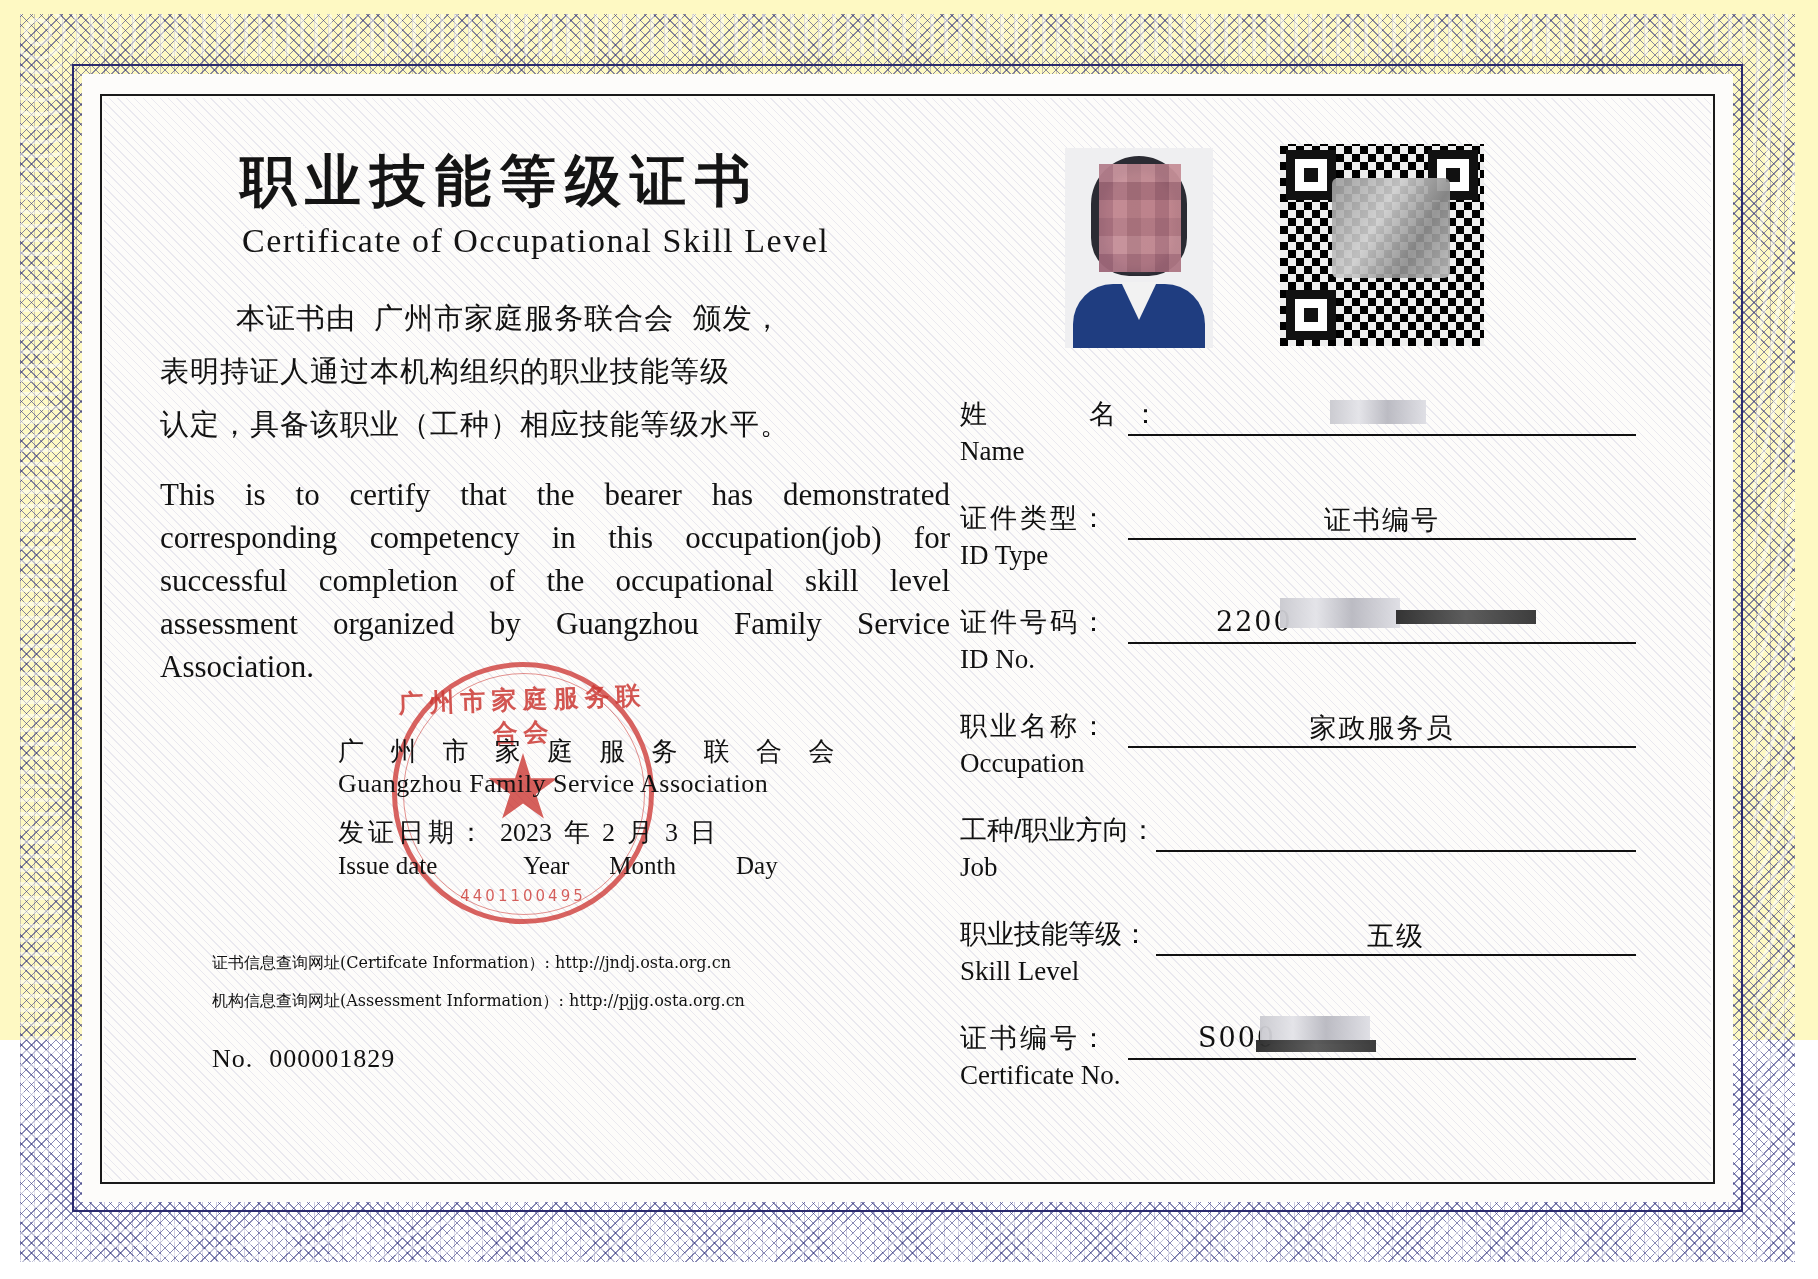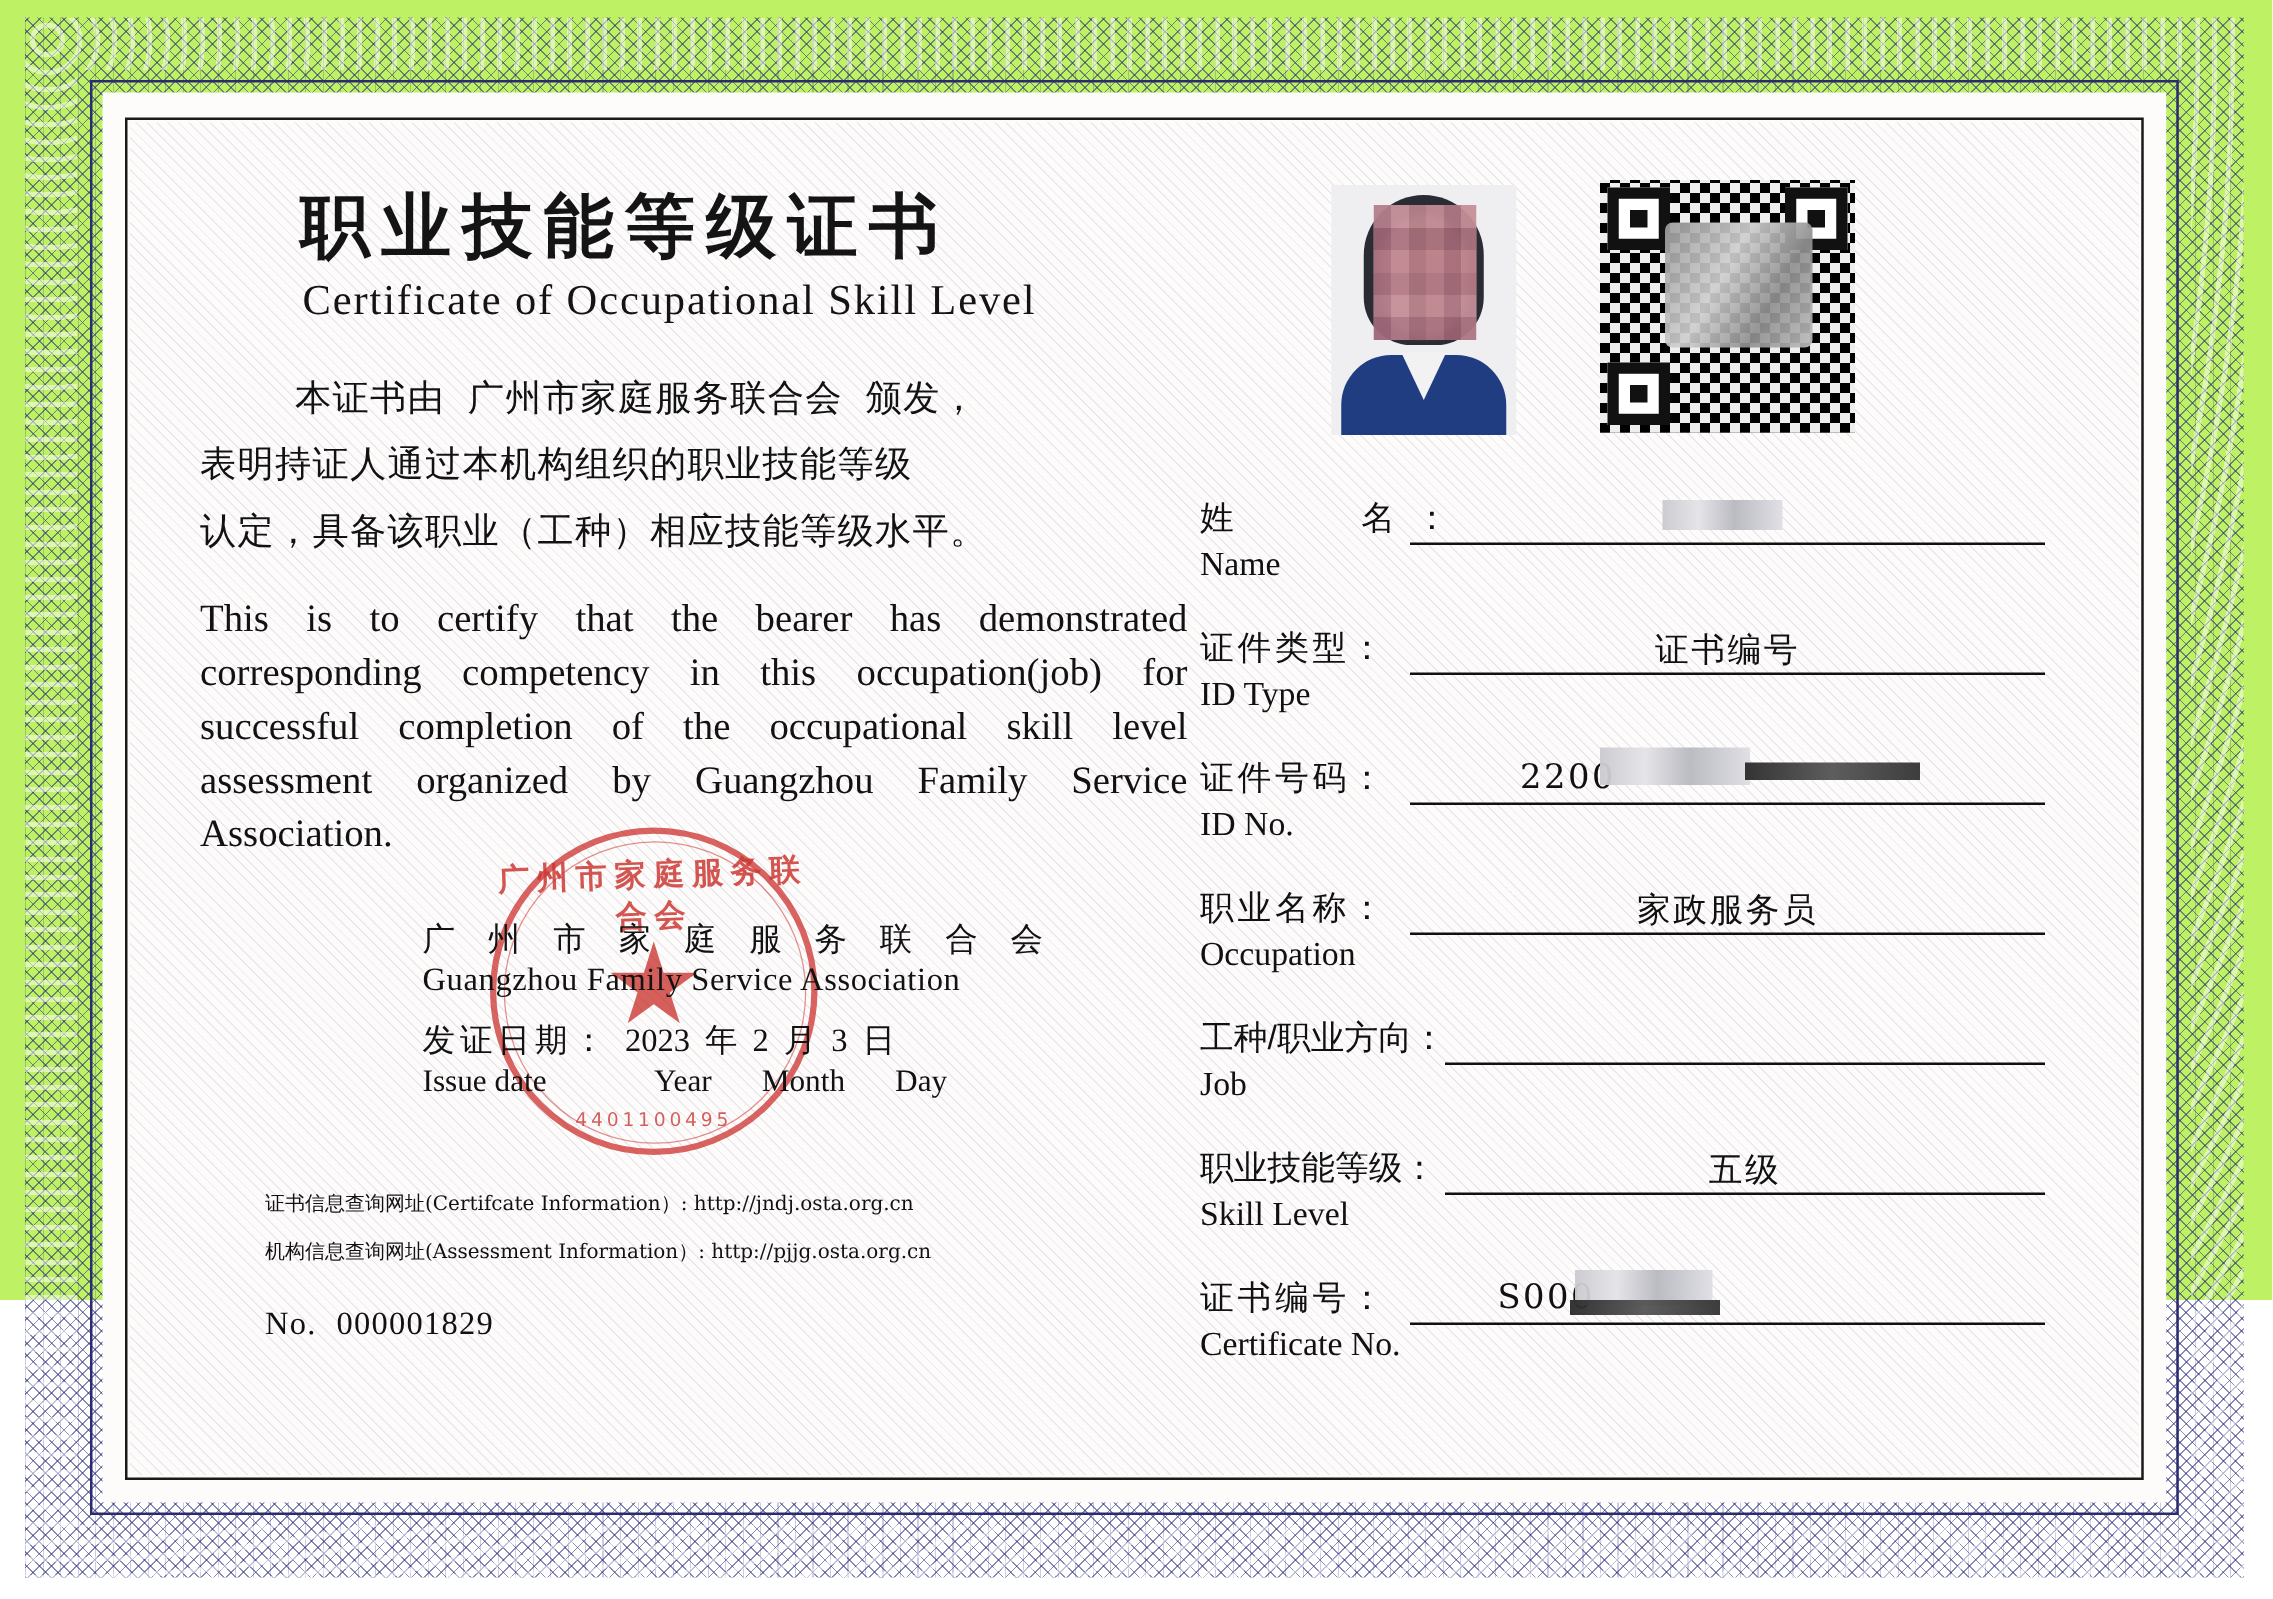--- a/index.html
+++ b/index.html
@@ -12,21 +12,21 @@
     height: 1279px;
     font-family: "Liberation Serif", serif;
     overflow: hidden;
   }
 
   
   .page {
     position: relative;
     width: 1818px;
     height: 1040px;
-    background: #bef264;
+    background: #fef9c3;
   }
 
   
   .guilloche-outer {
     position: absolute;
     left: 20px;
     top: 14px;
     width: 1775px;
     height: 1248px;
     background:
@@ -232,21 +232,21 @@
   .issue-row .val { padding: 0 12px; font-family: Liberation Serif, serif; }
   .issue-row2 {
     font-family: "Liberation Serif", serif;
     font-size: 25px;
     color: #121212;
     white-space: nowrap;
     margin-top: 2px;
   }
   .issue-row2 .sp1 { padding-left: 86px; }
   .issue-row2 .sp2 { padding-left: 40px; }
-  .issue-row2 .sp3 { padding-left: 40px; }
+  .issue-row2 .sp3 { padding-left: 40px; margin-left: 20px; }
 
   
   .urls {
     position: absolute;
     left: 52px;
     top: 800px;
     font-family: "DejaVu Serif", serif;
     font-size: 16px;
     line-height: 38px;
     color: #111;

